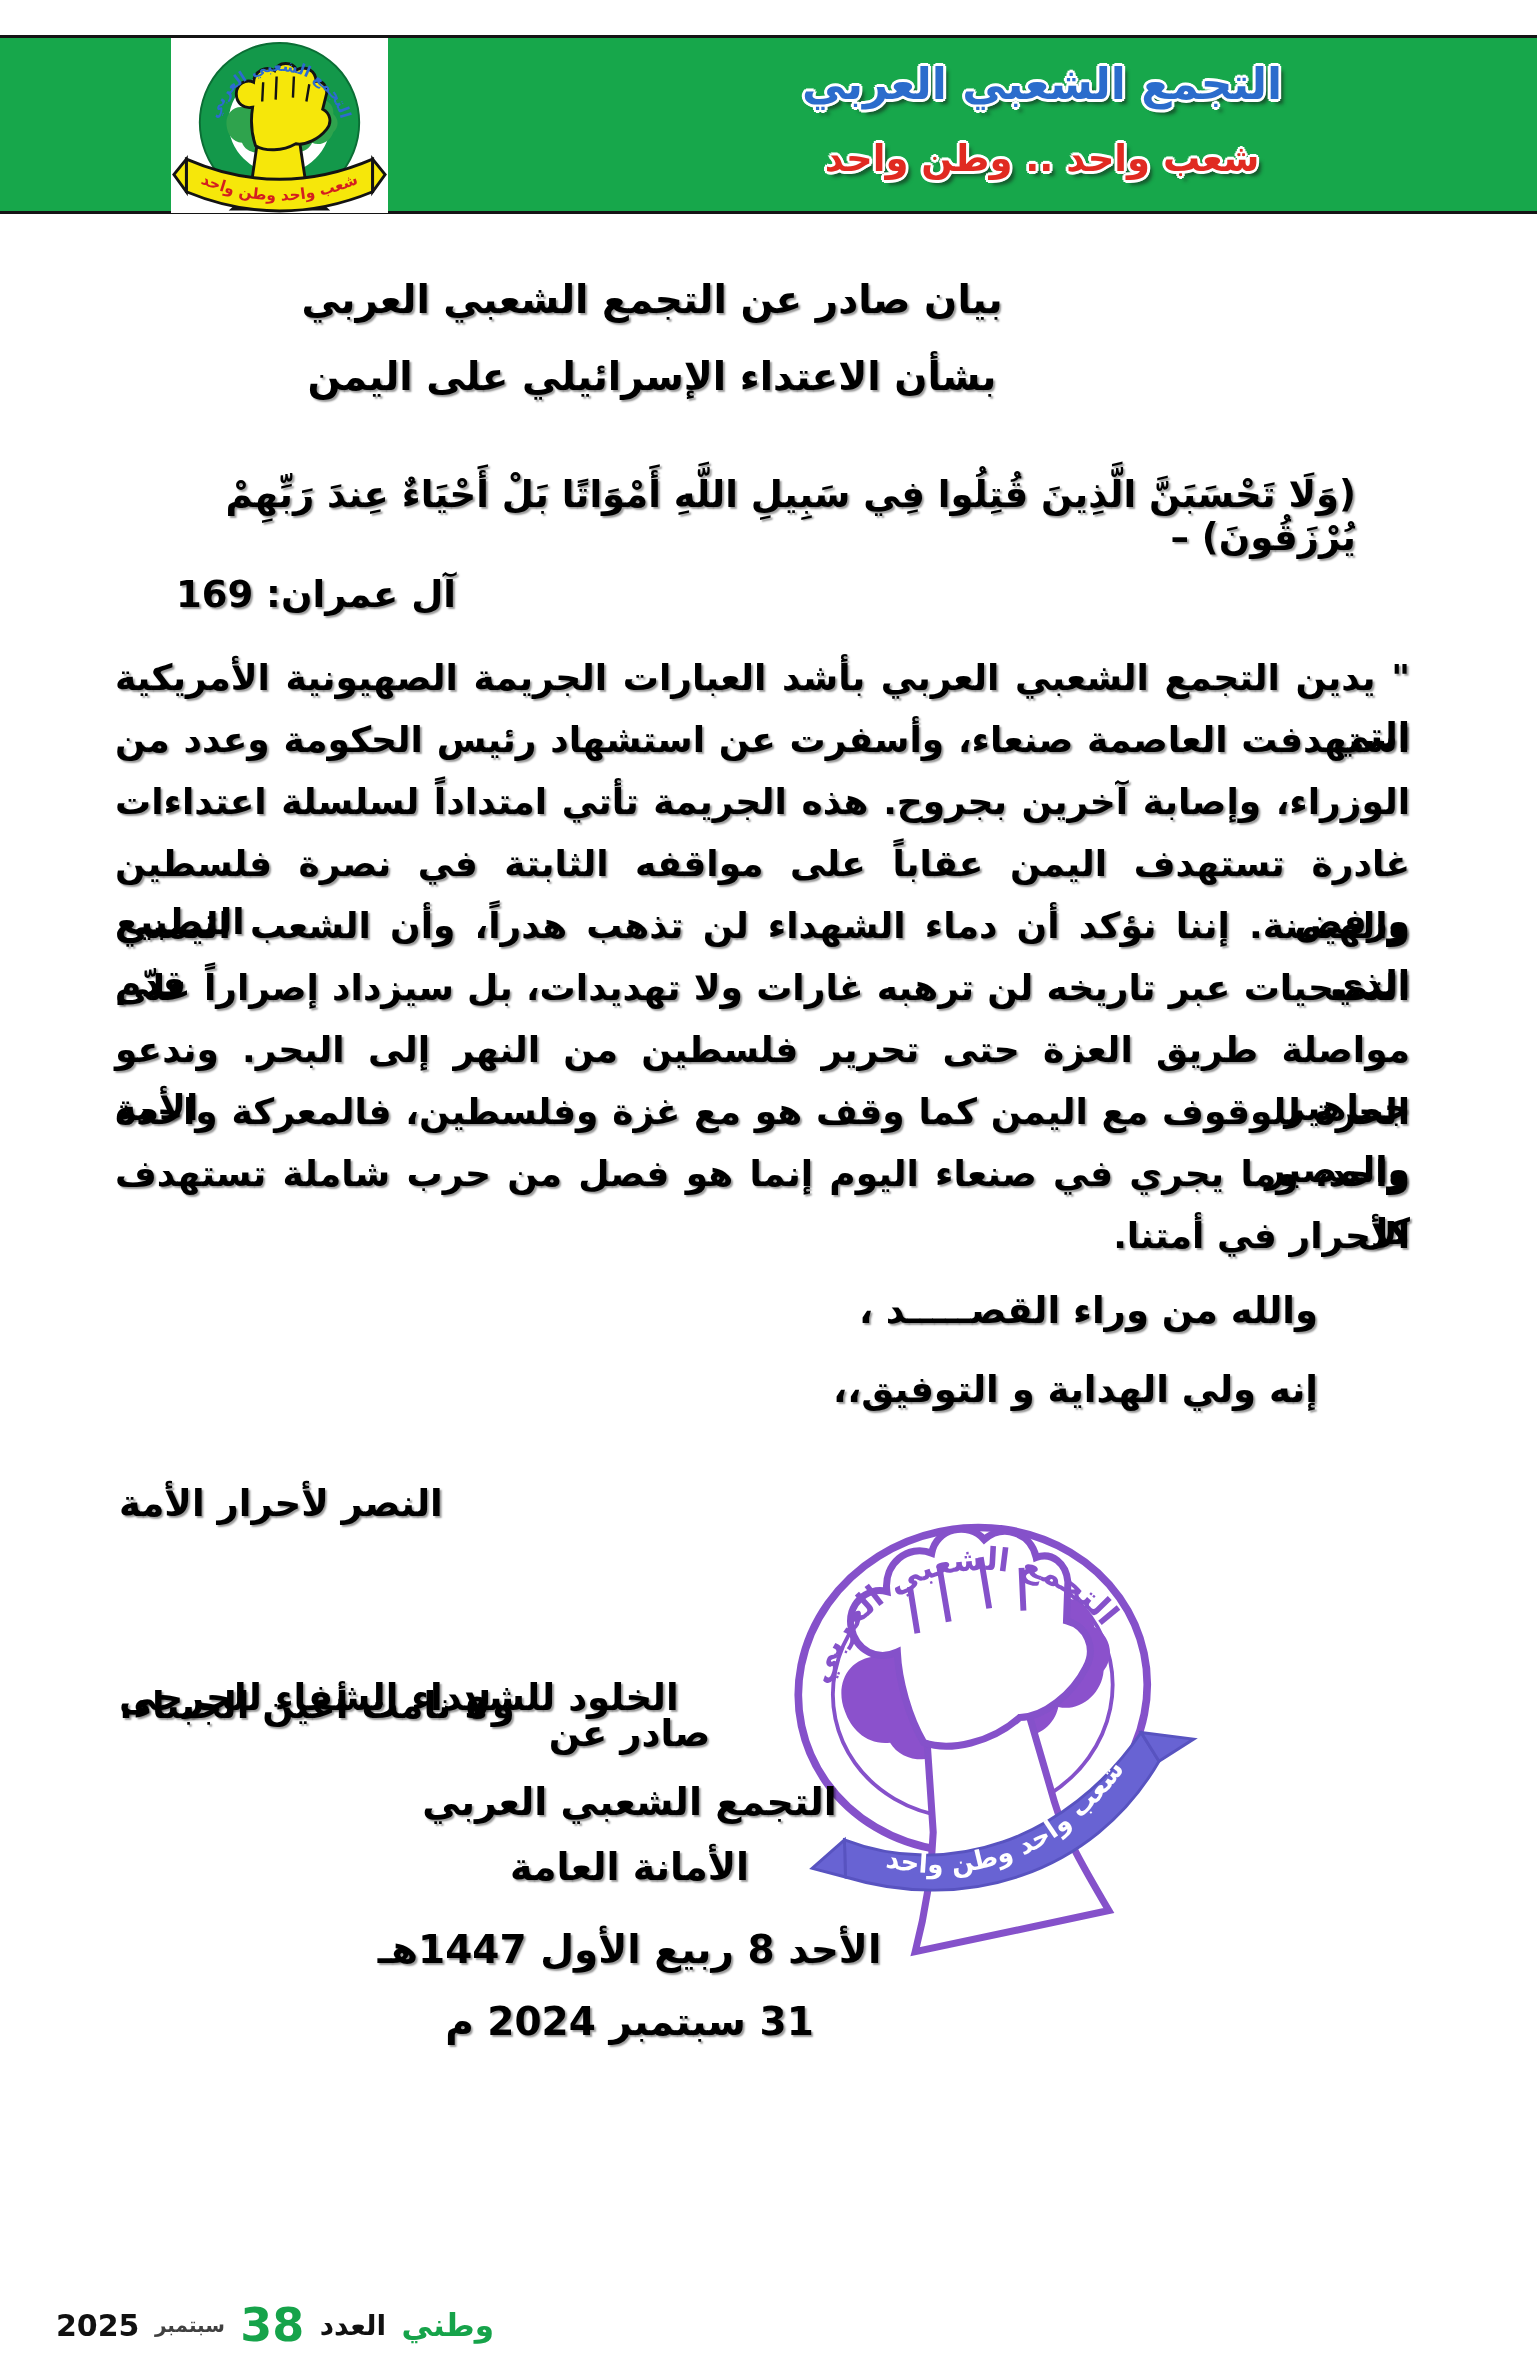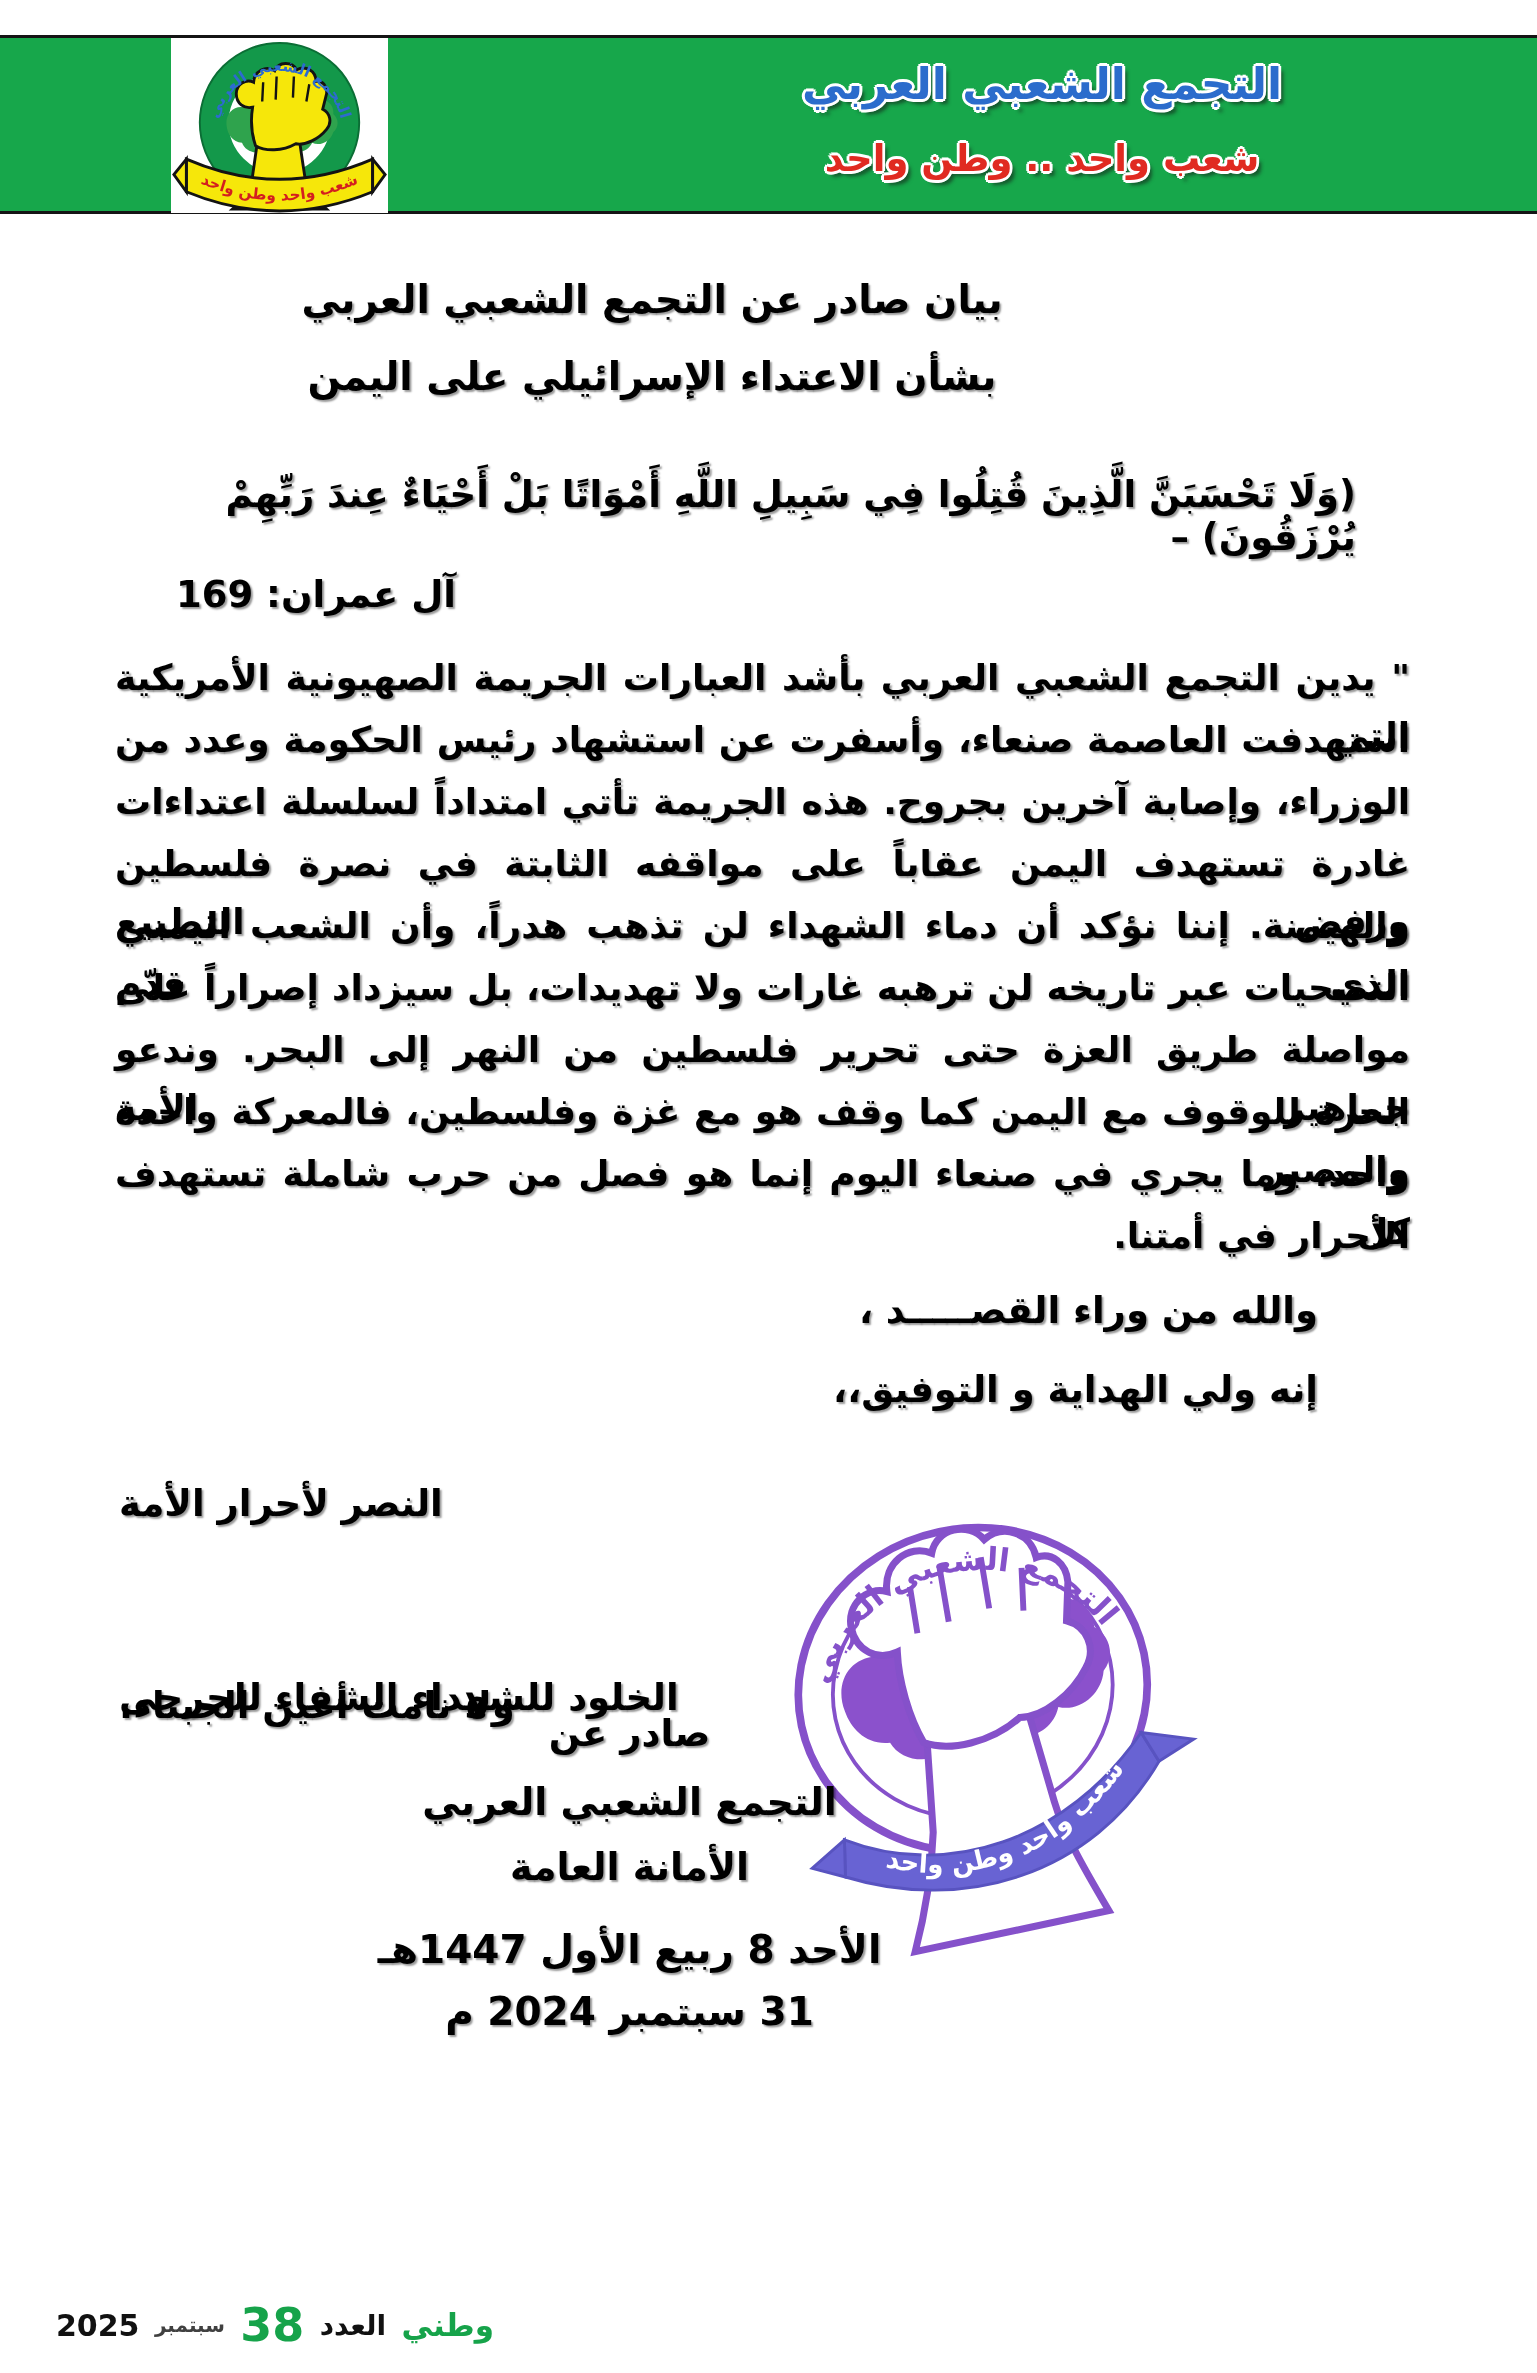--- a/index.html
+++ b/index.html
@@ -70,21 +70,21 @@
     position:absolute; left:119px; font-size:37px; font-weight:bold; direction:rtl;
   }
   .s1{top:1482px;} .s2{top:1676px;} .s3{top:1684px;}
   .issued{
     position:absolute; left:231px; top:1712px; width:797px; text-align:center;
   }
   .issued div{font-weight:bold; direction:rtl;}
   .iss-1{font-size:37px; margin-bottom:25px;}
   .iss-2{font-size:38px; margin-bottom:21px;}
   .iss-3{font-size:38px; margin-bottom:38px;}
-  .iss-4{font-size:39px; margin-bottom:17px;}
+  .iss-4{font-size:39px; margin-bottom:27px;}
   .iss-5{font-size:39px;}
   
   .stamp{
     position:absolute; left:769px; top:1491px; width:428px; height:452px;
     transform:rotate(-12deg); z-index:5; opacity:.92; mix-blend-mode:multiply;
   }
   
   .footer{
     position:absolute; left:56px; top:2302px; direction:rtl;
     display:flex; align-items:center; gap:15.4px; font-weight:bold;

